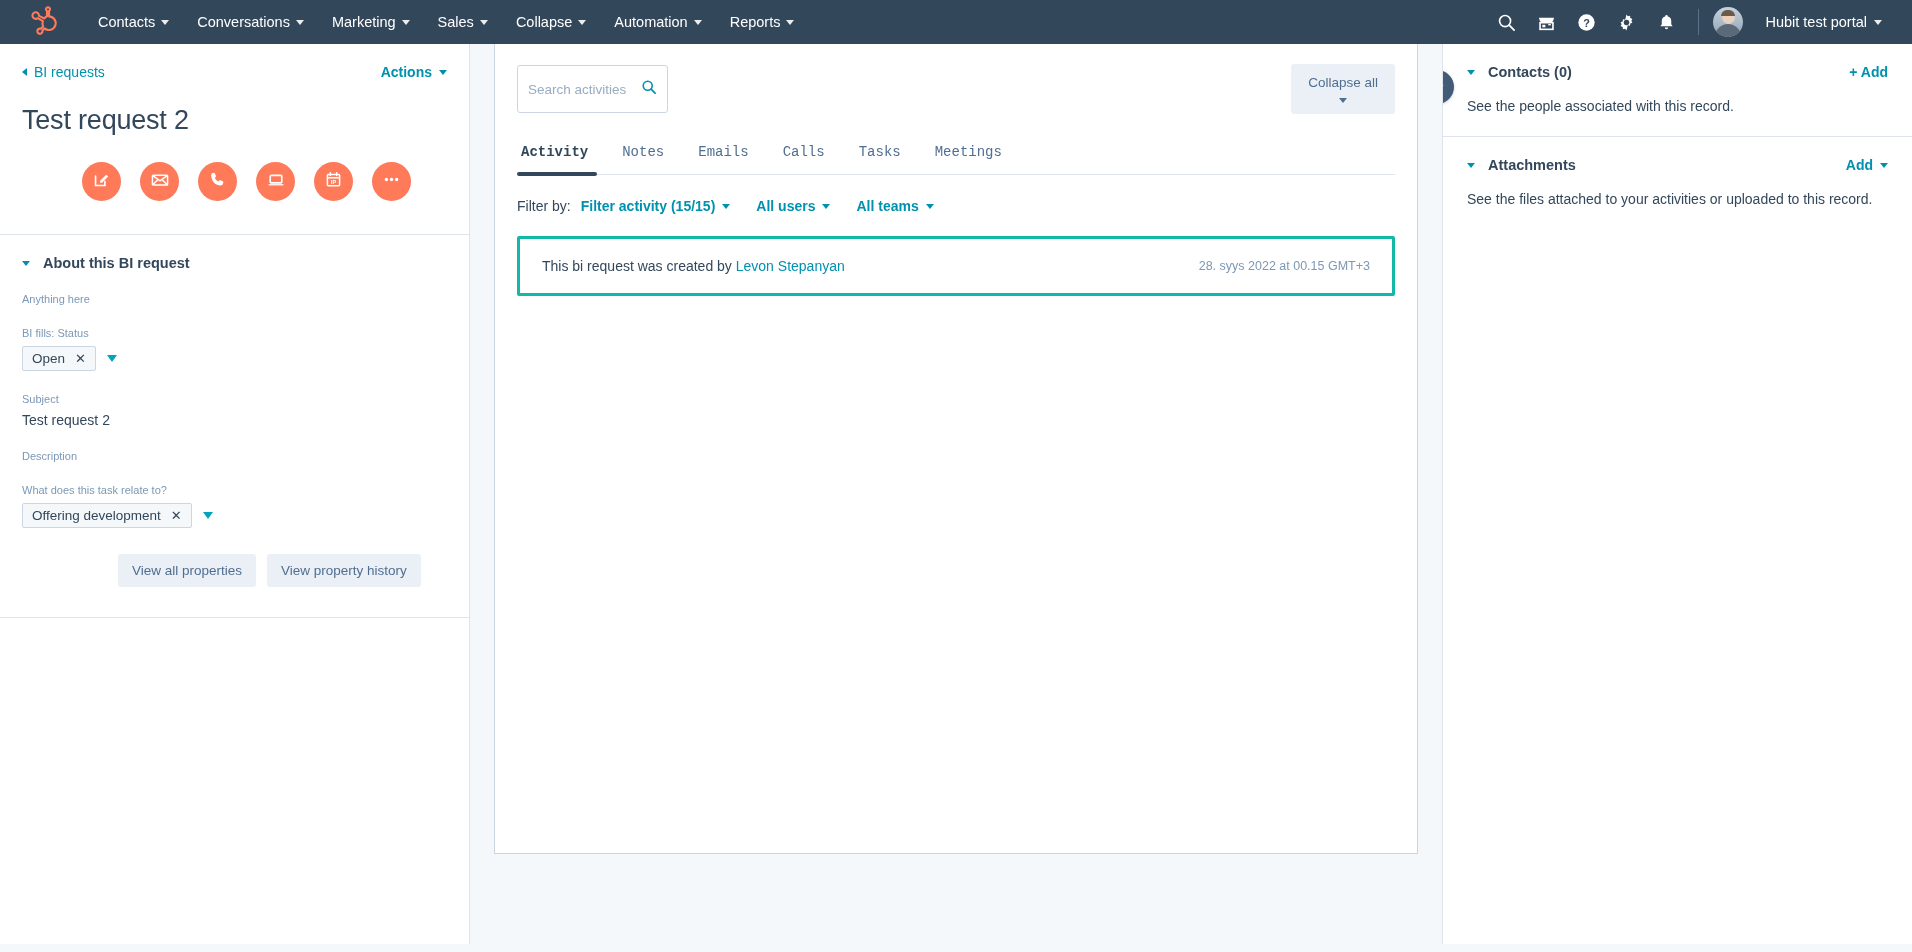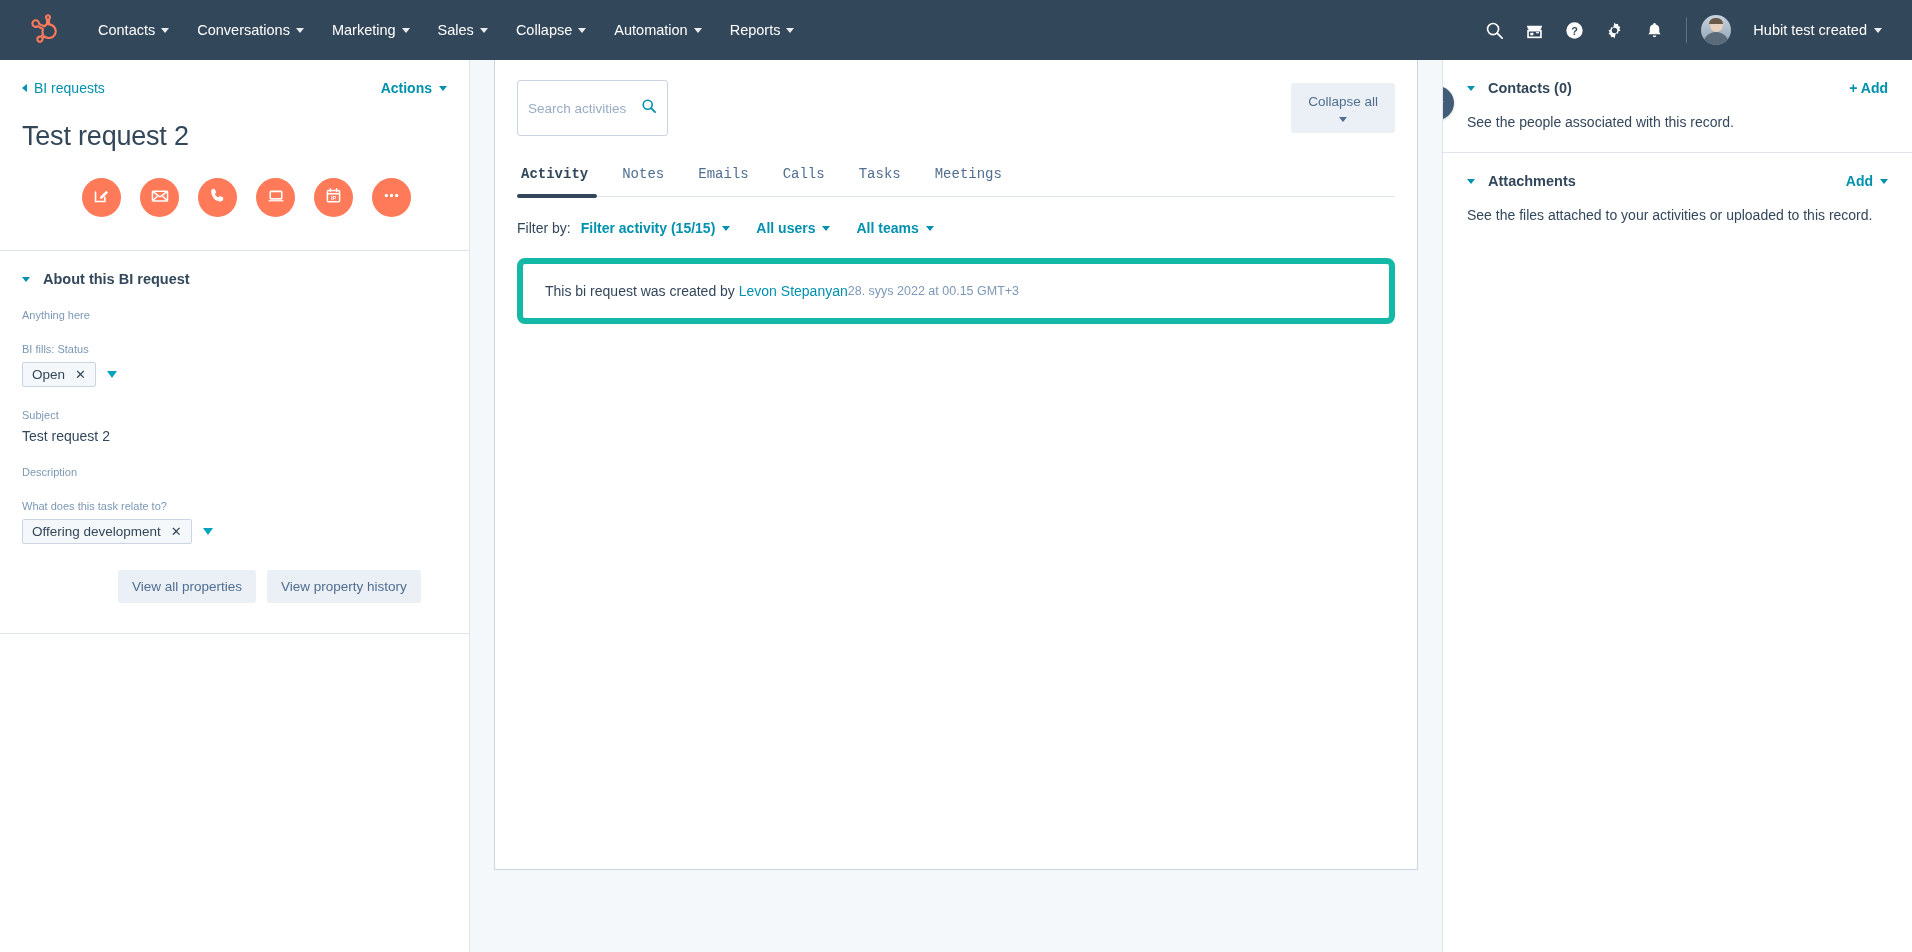--- a/index.html
+++ b/index.html
@@ -6,21 +6,21 @@
   html, body {
     width: 1912px; height: 952px;
     font-family: "Liberation Sans", sans-serif;
     background: #f5f8fa;
     overflow: hidden;
     -webkit-font-smoothing: antialiased;
   }
 
   
   .topnav {
-    height: 60px;
+    height: 44px;
     background: #33475b;
     display: flex;
     align-items: center;
     padding: 0 22px 0 26px;
     position: relative;
     z-index: 30;
   }
   .hs-logo { width: 32px; height: 32px; margin-right: 26px; flex: 0 0 auto; }
   .navitems { display: flex; align-items: center; gap: 0; }
   .navitem {
@@ -189,21 +189,21 @@
     background: #fff;
     border: 1px solid #cbd6e2;
     border-top: none;
     margin: 0 24px;
     min-height: 810px;
     padding: 20px 22px 0 22px;
     position: relative;
   }
   .panel-top { display: flex; align-items: center; justify-content: space-between; }
   .srch {
-    width: 151px; height: 56px;
+    width: 151px; height: 48px;
     border: 1px solid #cbd6e2; border-radius: 3px;
     display: flex; align-items: center; padding: 0 10px; gap: 6px;
     background: #fff;
   }
   .srch input {
     border: none; outline: none; font-size: 13.5px;
     color: #33475b; width: 100%; font-family: inherit; background: transparent;
   }
   .srch input::placeholder { color: #99acc2; }
   .collapse-btn {
@@ -239,23 +239,23 @@
     display: flex; align-items: center; gap: 0; margin-top: 23px;
     font-size: 14px; flex-wrap: wrap; text-align: center;
   }
   .filter-lbl { color: #33475b; margin-right: 10px; }
   .filter-link {
     color: #0091ae; font-weight: 600; cursor: pointer;
     display: flex; align-items: center; gap: 7px; margin-right: 26px;
   }
   .activity-card {
     margin-top: 22px; background: #fff;
-    border: 6px solid #14b8a6; border-radius: 8px;
+    border: 3px solid #14b8a6; border-radius: 2px;
     padding: 19px 22px;
-    display: flex; align-items: center; 
+    display: flex; align-items: center; justify-content: space-between;
     box-shadow: 0 1px 2px rgba(0,0,0,.03);
   }
   .ac-text { font-size: 14px; color: #33475b; }
   .ac-link { color: #0091ae; cursor: pointer; }
   .ac-time { font-size: 12.5px; color: #7c98b6; }
 
   
   .rightcol {
     width: 470px; flex: 0 0 470px;
     background: #fff;
@@ -357,21 +357,21 @@
         <path fill="#fff" d="M8.2 15.3h3.6a1.8 1.8 0 0 1-3.6 0z"></path>
       </svg>
     </div>
     <div class="nav-div"></div>
     <div class="avatar">
       <div class="av-body"></div>
       <div class="av-head"></div>
       <div class="av-hair"></div>
     </div>
     <div class="portal">
-      <span>Hubit test created</span>
+      <span>Hubit test portal</span>
       <i class="caret-w"></i>
     </div>
   </div>
 </div>
 
 <div class="page">
 
   <div class="leftcol">
     <div class="lc-head">
       <div class="crumbrow">

